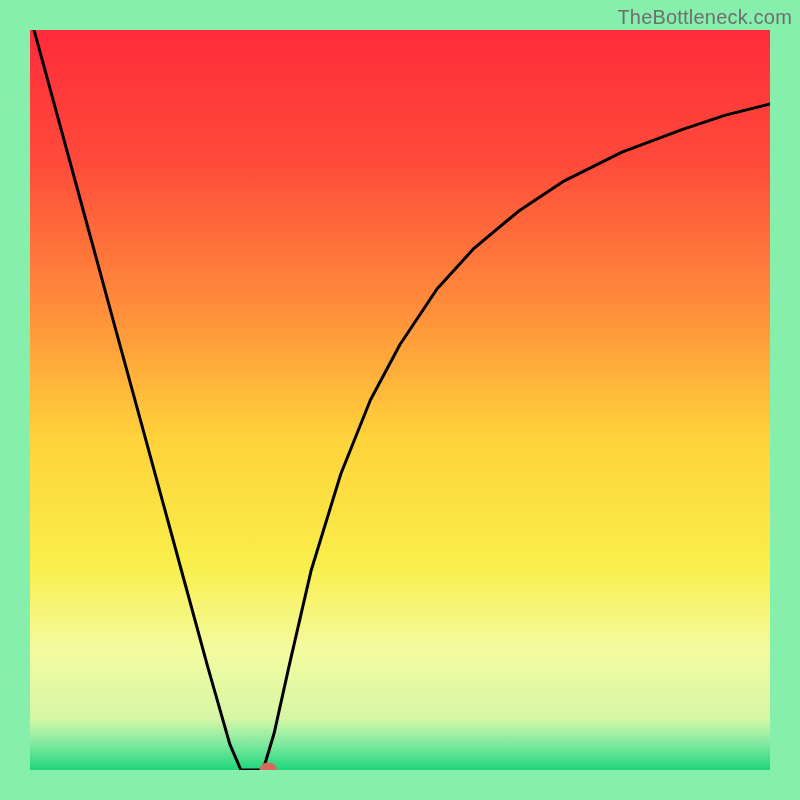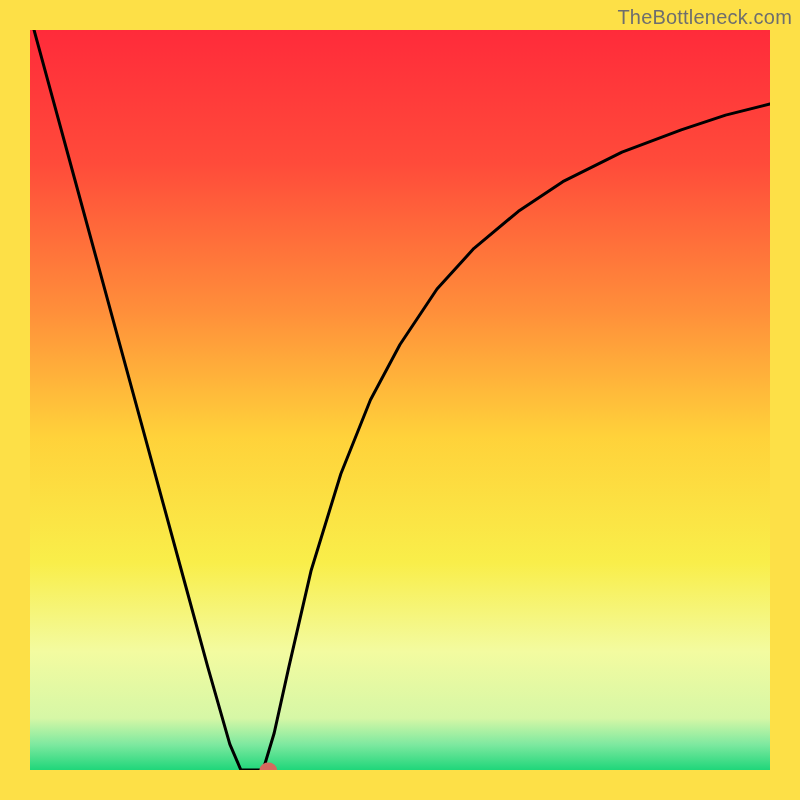--- a/index.html
+++ b/index.html
@@ -8,21 +8,21 @@
     width: 800px;
     height: 800px;
     background: #000;
     overflow: hidden;
     font-family: Arial, Helvetica, sans-serif;
   }
   .frame {
     position: relative;
     width: 800px;
     height: 800px;
-    background: #fde047;
+    background: #86efac;
   }
   .plot-area {
     position: absolute;
     left: 30px;
     top: 30px;
     width: 740px;
     height: 740px;
   }
   .watermark {
     position: absolute;

